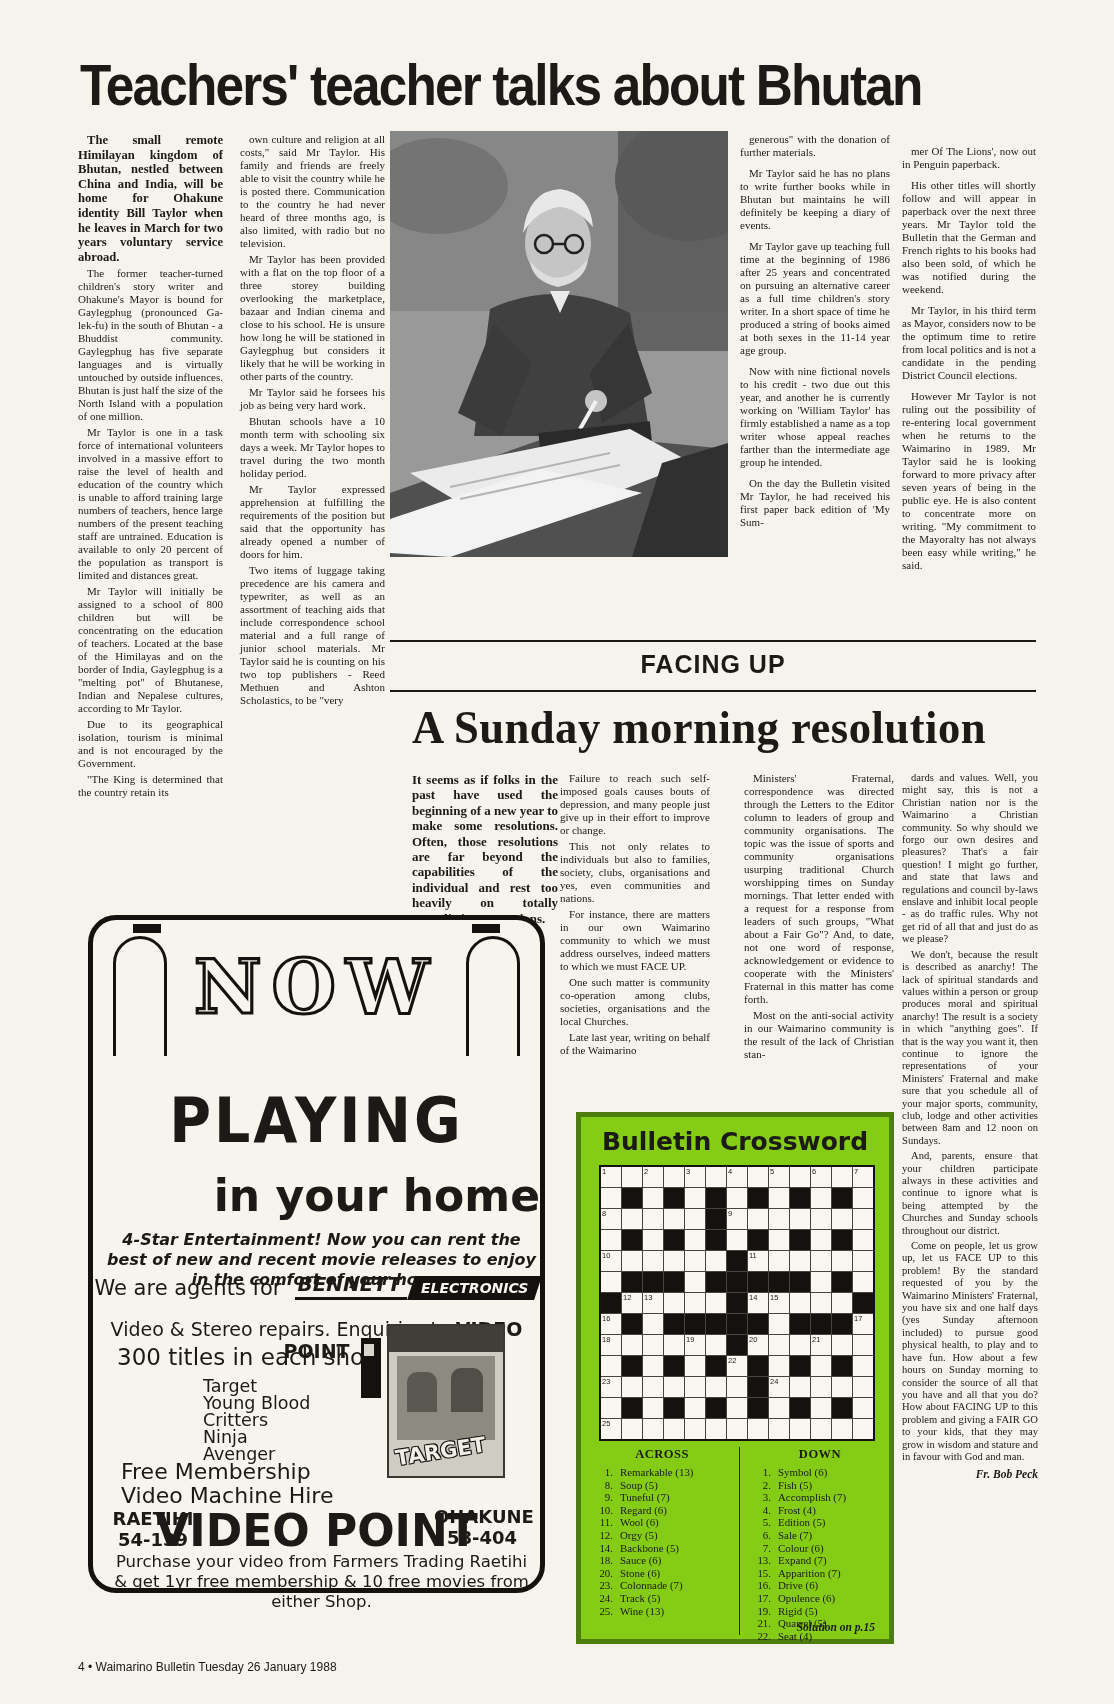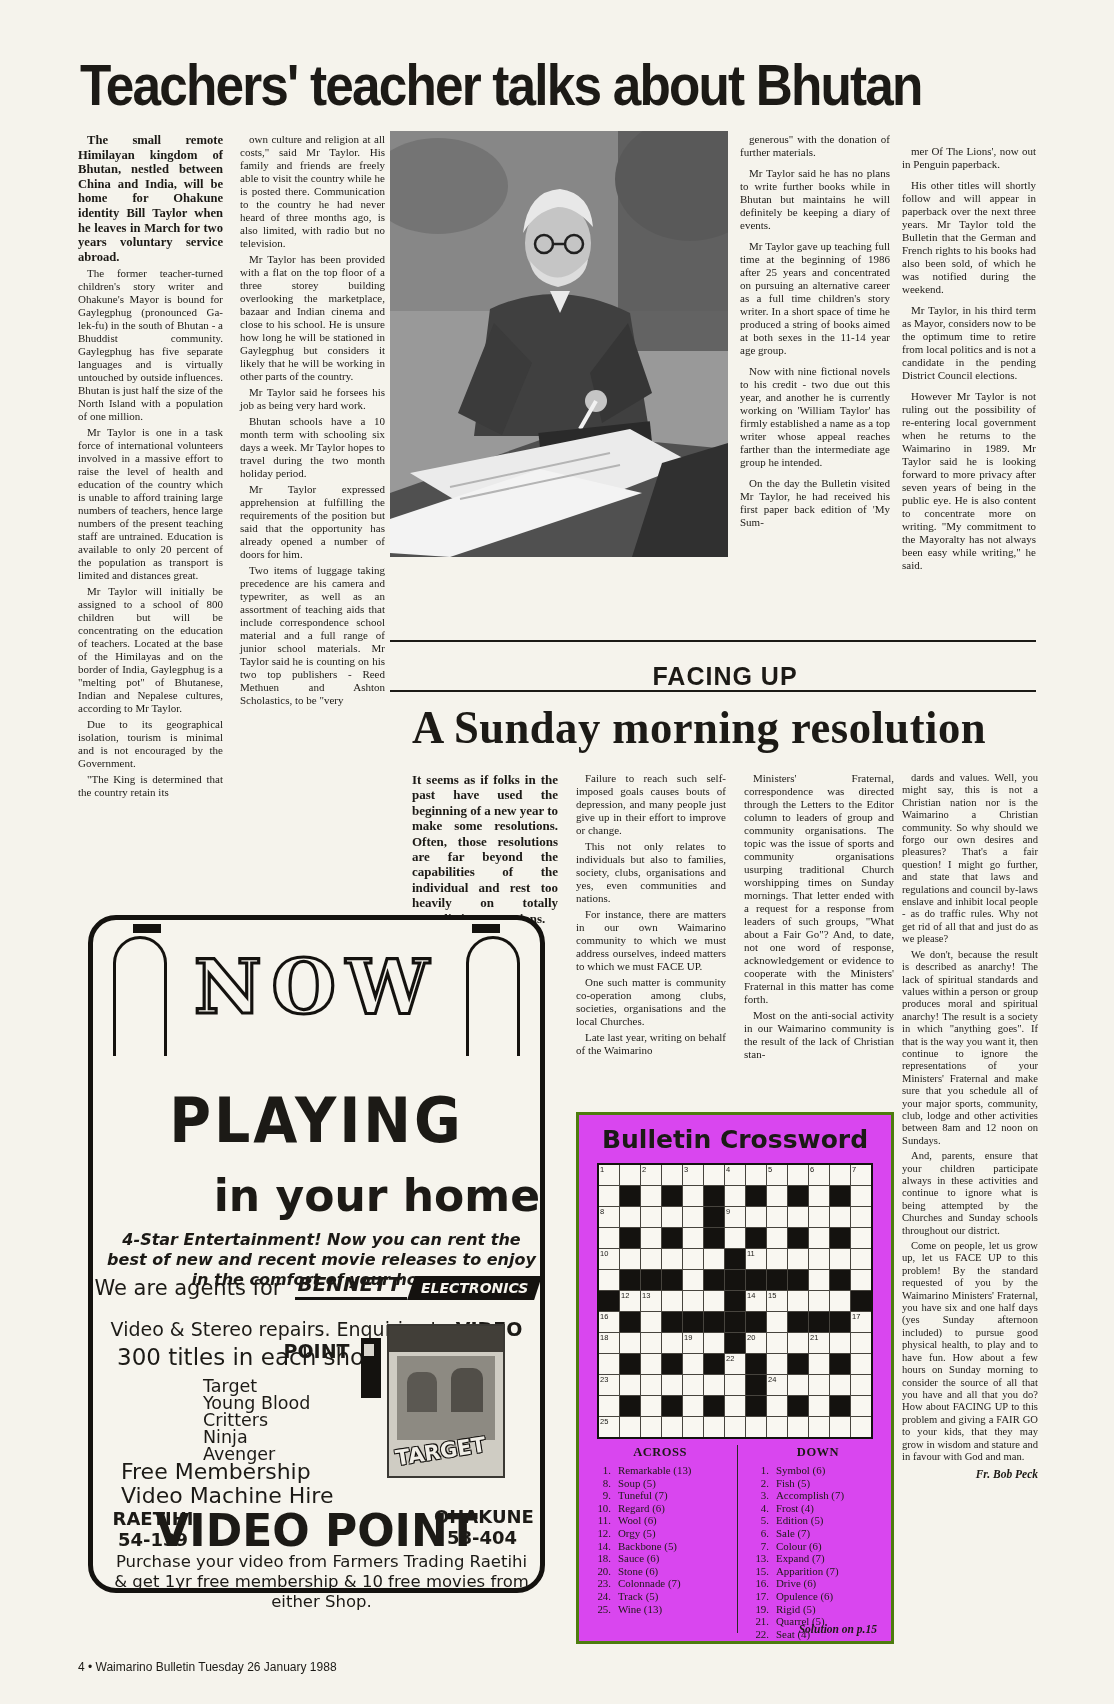--- a/index.html
+++ b/index.html
@@ -14,21 +14,21 @@
   
   .bodycol{font-size:11px;line-height:13px;text-align:justify;}
   .bodycol p{margin:0 0 3px 0;text-indent:9px;}
   .bodycol.spaced p{margin-bottom:8px;}
   .lead{font-weight:700;font-size:12.6px;line-height:14.6px;text-indent:10px;}
   .tight{font-size:10.6px;line-height:12.4px;}
   .caption{font-style:italic;font-weight:700;font-size:12.2px;line-height:16.5px;
            text-align:justify;text-align-last:justify;word-spacing:5px;}
   .rule{background:#1c1a16;height:2px;}
   .facing-label{font-family:"Liberation Sans",sans-serif;font-weight:700;font-size:25px;
-                letter-spacing:1px;text-align:center;margin:12px;}
+                letter-spacing:1px;text-align:center;margin:0;}
   .a2-headline{font-weight:700;font-size:47px;letter-spacing:.5px;white-space:nowrap;
                transform:scaleX(.95);transform-origin:left;margin:0;}
   .a2lead{font-weight:700;font-size:13px;line-height:15.4px;text-align:justify;}
   .signature{font-style:italic;font-weight:700;font-size:11.5px;text-align:right;margin-top:5px;}
 
   
   .photo{margin:0;}
   .photo svg{filter:saturate(0) contrast(1.04);display:block;}
 
   
@@ -74,21 +74,21 @@
   .cover .h1{position:absolute;left:18px;top:46px;width:30px;height:40px;background:#5b5852;border-radius:10px 10px 0 0;}
   .cover .h2{position:absolute;left:62px;top:42px;width:32px;height:44px;background:#514e48;border-radius:10px 10px 0 0;}
   .cover-title{position:absolute;left:6px;bottom:14px;width:110px;transform:rotate(-9deg);
                font-family:"DejaVu Sans",sans-serif;font-weight:900;font-size:21px;color:#efede6;
                text-shadow:1px 1px 0 #14120f,-1px -1px 0 #14120f,1px -1px 0 #14120f,-1px 1px 0 #14120f;}
   .spine{position:absolute;background:#14120f;}
   .spine .dot{position:absolute;left:3px;top:6px;width:10px;height:12px;background:#d8d5cd;}
 
   
   .cw-box{position:absolute;left:576px;top:1112px;width:318px;height:532px;
-          border:3px solid #4d7c0f;background:#d946ef;box-sizing:border-box;}
+          border:5px solid #4d7c0f;background:#84cc16;box-sizing:border-box;}
   .cw-title{position:absolute;top:10px;width:100%;text-align:center;
             font-family:"DejaVu Sans",sans-serif;font-weight:700;font-size:25px;margin:0;}
   .cw-grid{position:absolute;left:18px;top:48px;display:grid;
            grid-template-columns:repeat(13,20px);grid-auto-rows:20px;gap:1px;
            background:#47443e;border:2px solid #14120f;width:max-content;}
   .cell{position:relative;background:#f9f7f1;}
   .cell.black{background:#14120f;}
   .cellnum{position:absolute;top:0;left:1px;font-family:"Liberation Sans",sans-serif;
            font-size:7.5px;line-height:9px;}
   .clue-col{position:absolute;}
@@ -181,21 +181,21 @@
   <div class="abs rule" style="left:390px;top:640px;width:646px;"></div>
   <h2 class="abs facing-label" style="left:390px;top:650px;width:646px;">FACING UP</h2>
   <div class="abs rule" style="left:390px;top:690px;width:646px;"></div>
 
   <h2 class="abs a2-headline" style="left:412px;top:700px;">A Sunday morning resolution</h2>
 
   <section class="abs a2lead" style="left:412px;top:772px;width:146px;">
     <span>It seems as if folks in the past have used the beginning of a new year to make some resolutions. Often, those resolutions are far beyond the capabilities of the individual and rest too heavily on totally unrealistic expectations.</span>
   </section>
 
-  <section class="abs bodycol" style="left:576px;top:772px;width:150px;font-family:Liberation Serif, serif;">
+  <section class="abs bodycol" style="left:560px;top:772px;width:150px;font-family:Liberation Serif, serif;">
     <div>
         <p>Failure to reach such self-imposed goals causes bouts of depression, and many people just give up in their effort to improve or change.</p>
         <p>This not only relates to individuals but also to families, society, clubs, organisations and yes, even communities and nations.</p>
         <p>For instance, there are matters in our own Waimarino community to which we must address ourselves, indeed matters to which we must FACE UP.</p>
         <p>One such matter is community co-operation among clubs, societies, organisations and the local Churches.</p>
         <p>Late last year, writing on behalf of the Waimarino</p>
       </div>
   </section>
 
   <section class="abs bodycol" style="left:744px;top:772px;width:150px;">

